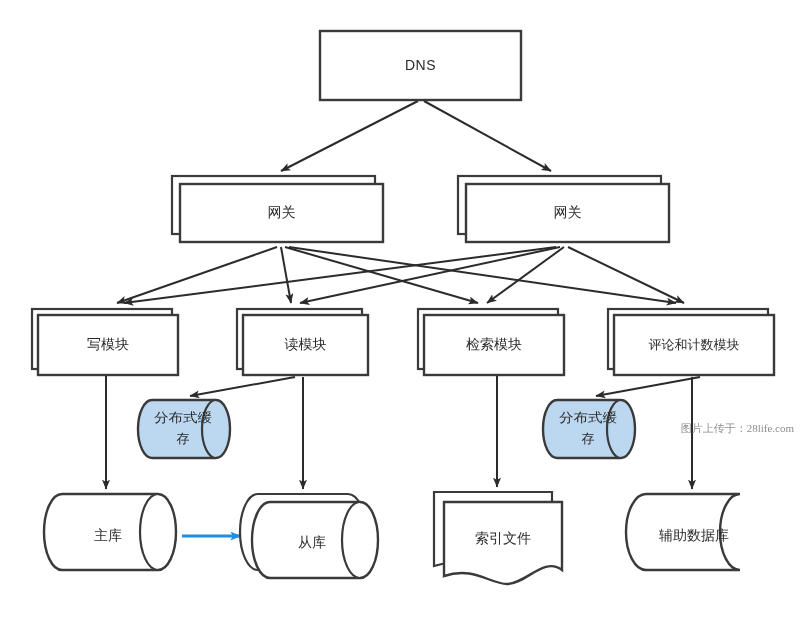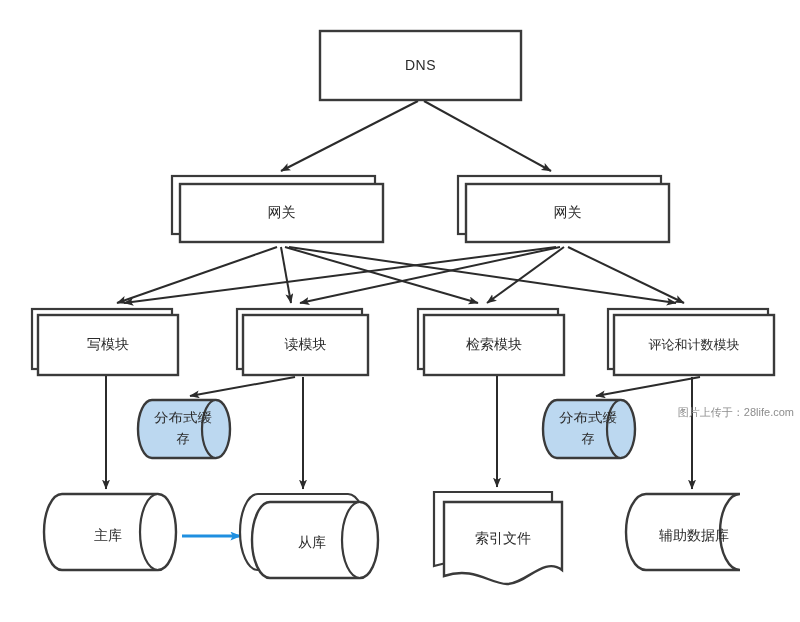--- a/index.html
+++ b/index.html
@@ -18,22 +18,22 @@
   .node-label.small{font-size:13px;}
   .node-label.latin{font-size:14px;letter-spacing:.5px;}
   .shape-stroke{fill:#ffffff;stroke:#3a3a3a;stroke-width:2.4;}
   .shape-stroke-back{fill:#ffffff;stroke:#3a3a3a;stroke-width:2.2;}
   .cache-shape{fill:#bcd8f0;stroke:#3a3a3a;stroke-width:2.4;}
   .cache-cap{fill:#bcd8f0;stroke:#3a3a3a;stroke-width:2.2;}
   .cyl-cap{fill:#ffffff;stroke:#3a3a3a;stroke-width:2.2;}
   .edge{stroke:#2b2b2b;stroke-width:2.0;fill:none;}
   .edge-blue{stroke:#1f8fe0;stroke-width:3.2;fill:none;}
   .watermark{
-    position:absolute;right:6px;bottom:20px;
-    font-family:Liberation Sans, sans-serif;
+    position:absolute;right:6px;bottom:4px;
+    font-family:Liberation Serif, serif;
     font-size:11px;color:#8d8d8d;letter-spacing:0px;
   }
 </style>
 </head>
 <body>
 
 <div id="diagram-root">
 
   <svg id="scene" viewBox="0 0 800 622">
     <defs>

